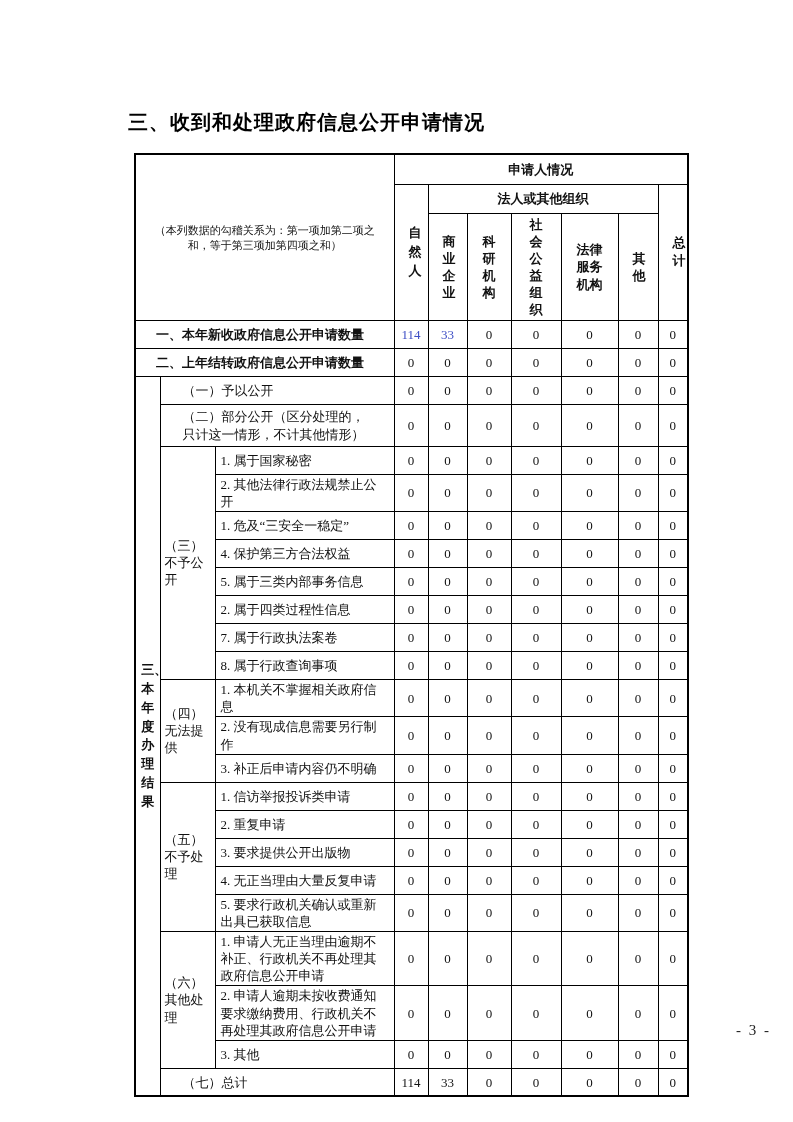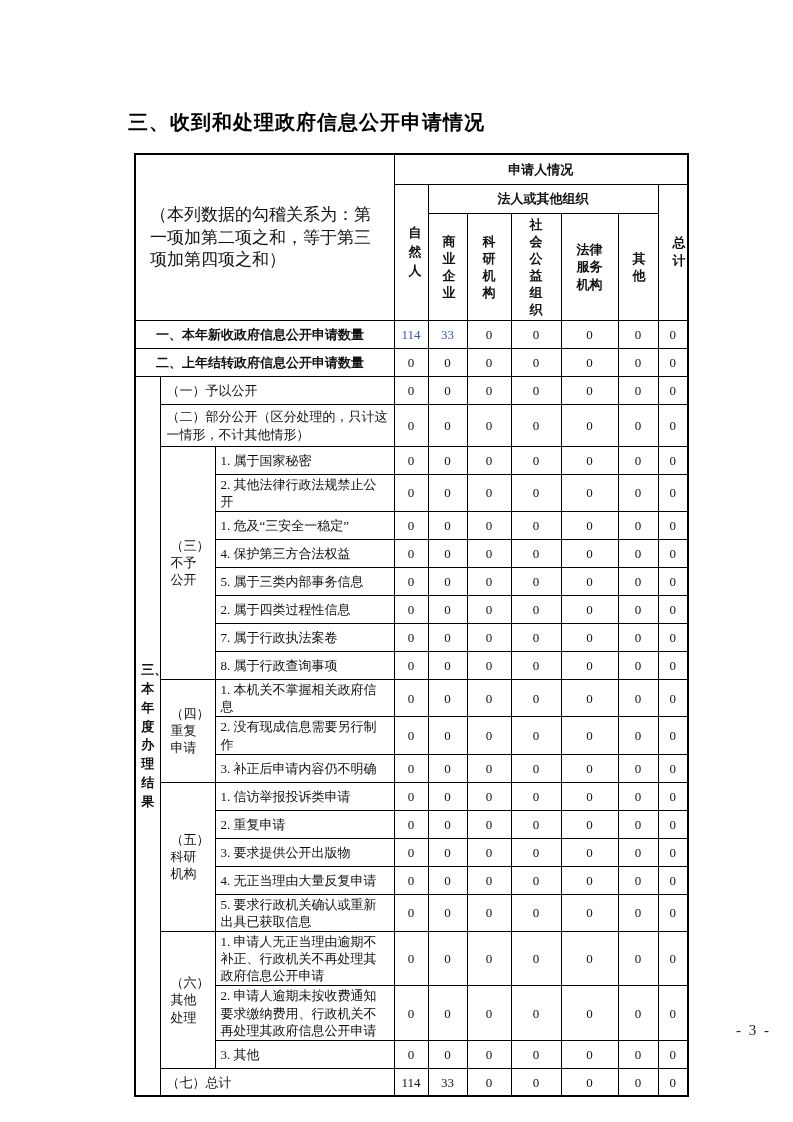--- a/index.html
+++ b/index.html
@@ -35,36 +35,36 @@
   }
   tr.hrow-a td { height: 30px; }
   tr.hrow-b td { height: 29px; }
   tr.hrow-c td { height: 53px; }
 
   td.hdr {
     font-family: "Liberation Sans", "DejaVu Sans", sans-serif;
     font-weight: bold; text-align: center; padding: 2px 14px;
   }
   td.note {
-    padding: 4px 14px;
-    font-size: 17px;
+    text-align: center; padding: 4px 14px;
+    font-size: 11px;
   }
   .vtext {
     display: inline-block; width: 1em;
     word-break: break-all; white-space: normal;
     line-height: 1.45; text-align: center;
   }
   td.main-label {
     font-family: "Liberation Sans", "DejaVu Sans", sans-serif;
     font-weight: bold; text-align: left; padding: 3px 20px;
     height: 28px;
   }
-  td.sub-label { text-align: left; padding: 3px 6px; height: 28px; }
+  td.sub-label { text-align: left; padding: 3px 22px; height: 28px; }
   td.item-label { text-align: left; padding: 1px 5px; height: 28px; }
-  td.group-label { text-align: left; padding: 3px 10px; }
+  td.group-label { text-align: left; padding: 3px 4px; }
   td.group-vert {
     text-align: center; padding: 2px 0;
     font-family: "Liberation Sans", "DejaVu Sans", sans-serif;
     font-weight: bold;
   }
   td.val { text-align: center; height: 28px; padding: 2px 1px; }
 
   .page-number {
     position: absolute; top: 1022px; right: 22px;
     font-size: 15px; letter-spacing: 2px; color: #222;
@@ -226,21 +226,21 @@
           <td class="item-label">8. 属于行政查询事项</td>
           <td class="val">0</td>
           <td class="val">0</td>
           <td class="val">0</td>
           <td class="val">0</td>
           <td class="val">0</td>
           <td class="val">0</td>
           <td class="val">0</td>
         </tr>
         <tr>
-          <td class="group-label" rowspan="3">（四）重复申请</td>
+          <td class="group-label" rowspan="3">（四）无法提供</td>
           <td class="item-label">1. 本机关不掌握相关政府信息</td>
           <td class="val">0</td>
           <td class="val">0</td>
           <td class="val">0</td>
           <td class="val">0</td>
           <td class="val">0</td>
           <td class="val">0</td>
           <td class="val">0</td>
         </tr>
         <tr>
@@ -257,21 +257,21 @@
           <td class="item-label">3. 补正后申请内容仍不明确</td>
           <td class="val">0</td>
           <td class="val">0</td>
           <td class="val">0</td>
           <td class="val">0</td>
           <td class="val">0</td>
           <td class="val">0</td>
           <td class="val">0</td>
         </tr>
         <tr>
-          <td class="group-label" rowspan="5">（五）科研机构</td>
+          <td class="group-label" rowspan="5">（五）不予处理</td>
           <td class="item-label">1. 信访举报投诉类申请</td>
           <td class="val">0</td>
           <td class="val">0</td>
           <td class="val">0</td>
           <td class="val">0</td>
           <td class="val">0</td>
           <td class="val">0</td>
           <td class="val">0</td>
         </tr>
         <tr>

